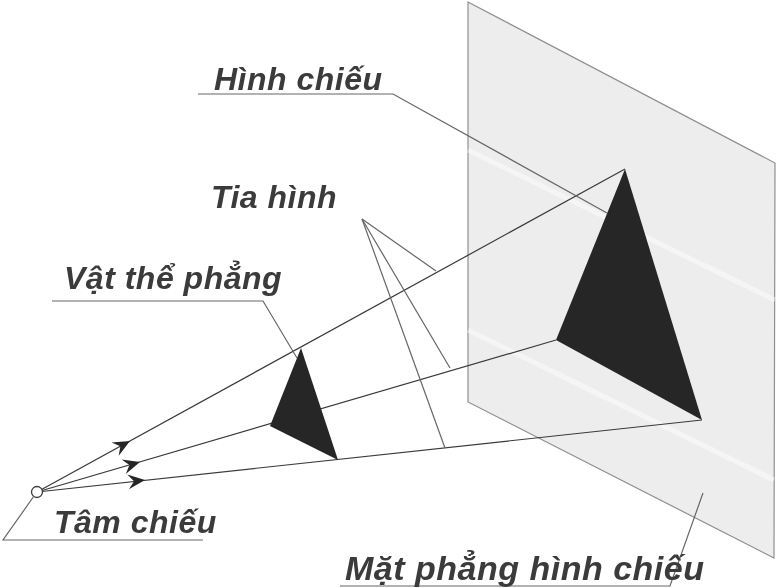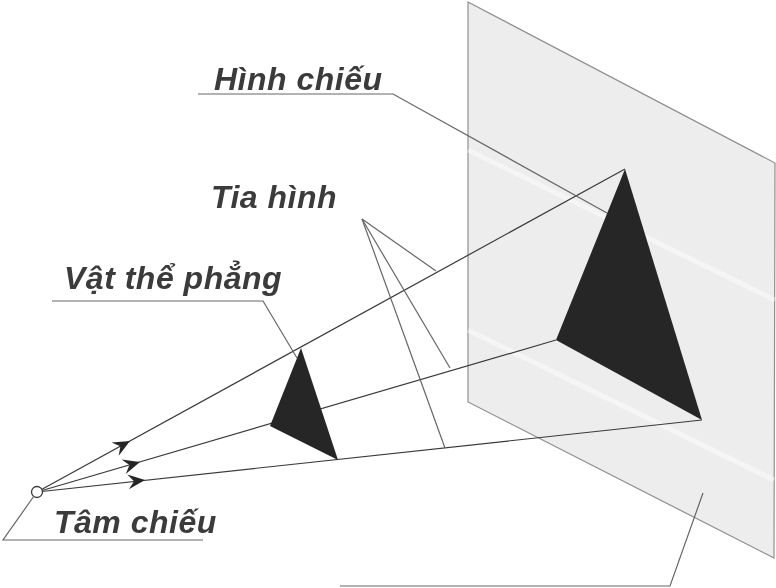--- a/index.html
+++ b/index.html
@@ -83,13 +83,14 @@
   </svg>
 
   <div class="diagram-label label-hinh-chieu">Hình chiếu</div>
 
   <div class="diagram-label label-tia-chieu">Tia hình</div>
 
   <div class="diagram-label label-vat-the-chieu">Vật thể phẳng</div>
 
   <div class="diagram-label label-tam-chieu">Tâm chiếu</div>
 
+  <div class="diagram-label label-mat-phang">Mặt phẳng hình chiếu</div>
 </div>
 
 </body></html>

